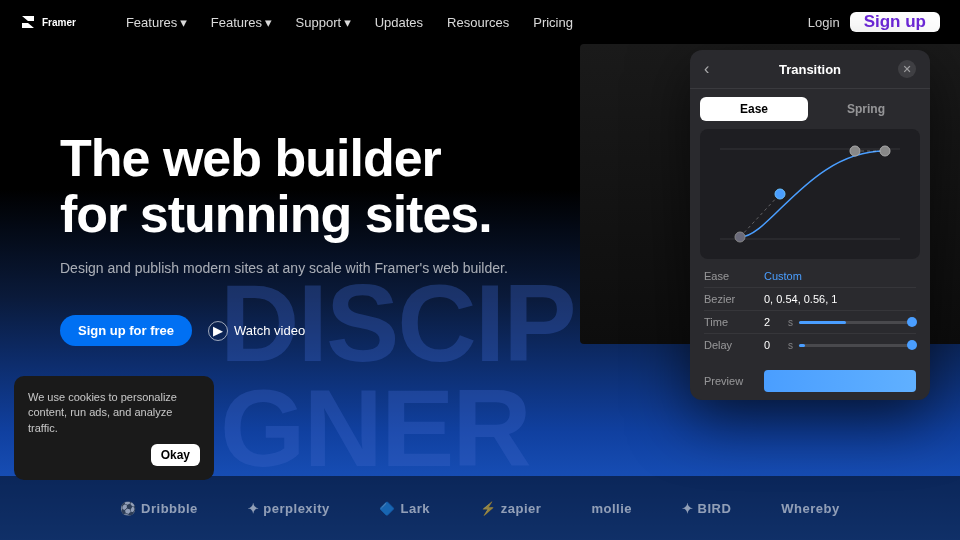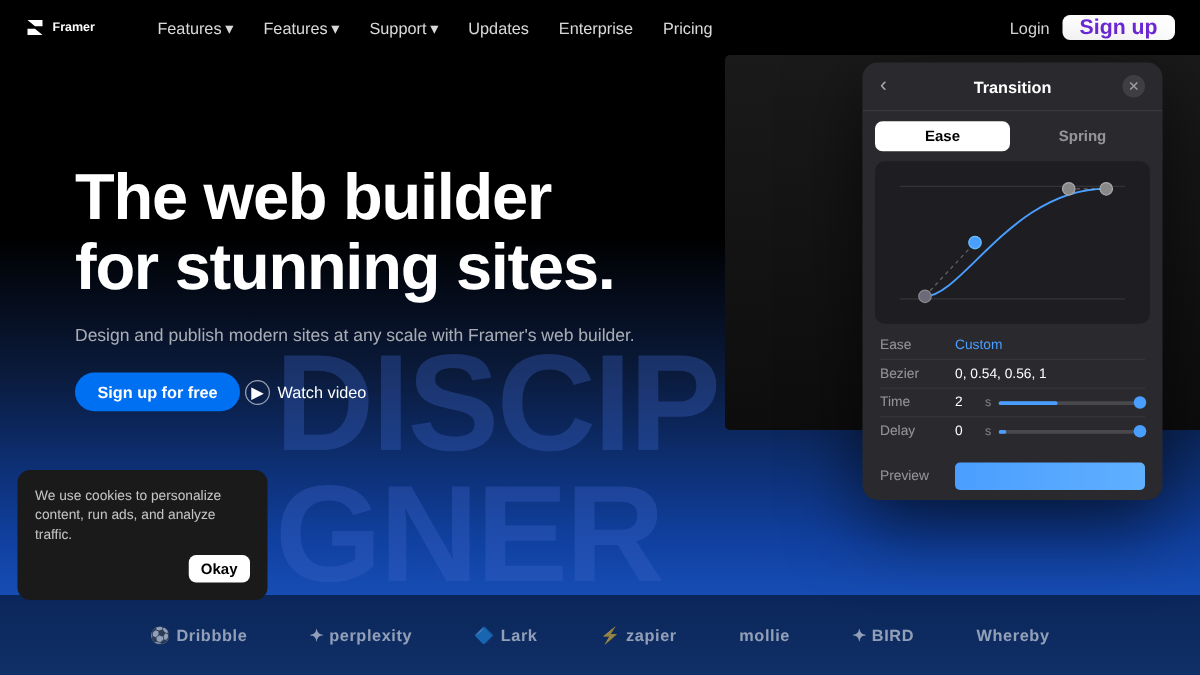--- a/index.html
+++ b/index.html
@@ -125,22 +125,22 @@
     .hero p {
       color: rgba(255,255,255,0.65);
       font-size: 14px;
       margin-top: 16px;
       line-height: 1.5;
     }
 
     .hero-buttons {
       display: flex;
       align-items: center;
-      gap: 4px;
-      margin-top: 19px;
+      gap: 16px;
+      margin-top: 36px;
     }
 
     .btn-primary {
       background: #0070f3;
       color: #fff;
       font-size: 13px;
       font-weight: 600;
       border: none;
       border-radius: 20px;
       padding: 8px 18px;
@@ -466,21 +466,21 @@
       <span>▾</span>
     </div>
     <div class="nav-link">
       <span>Support</span>
       <span>▾</span>
     </div>
     <div class="nav-link">
       <span>Updates</span>
     </div>
     <div class="nav-link">
-      <span>Enterprise</span>
+      <span>Resources</span>
     </div>
     <div class="nav-link">
       <span>Pricing</span>
     </div>
   </div>
 
   <div class="nav-right">
     <button class="btn-login">Login</button>
     <button class="btn-signup">Sign up</button>
   </div>

